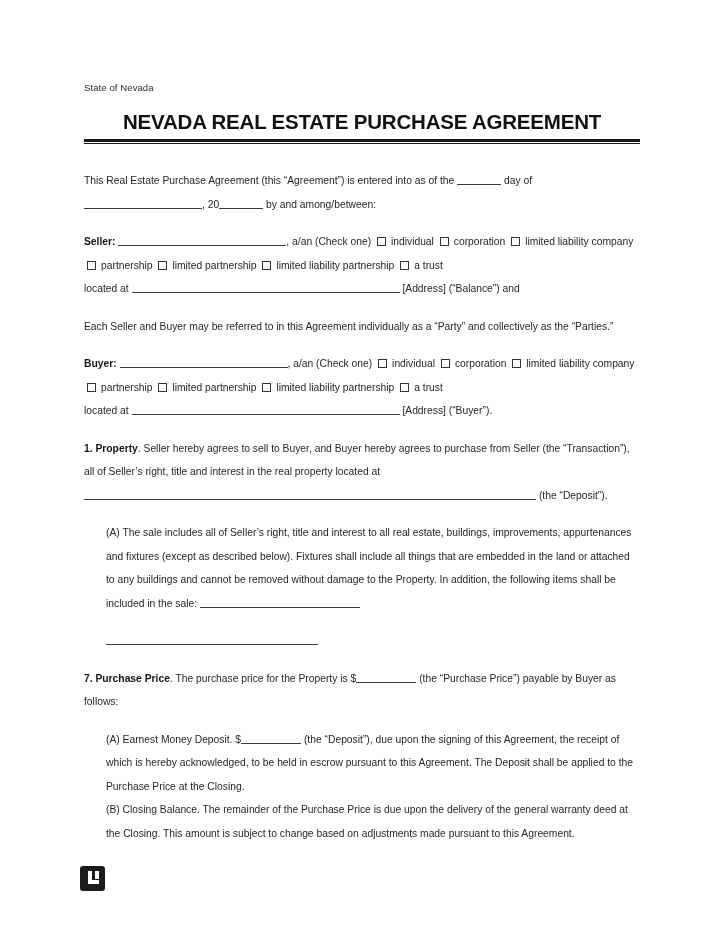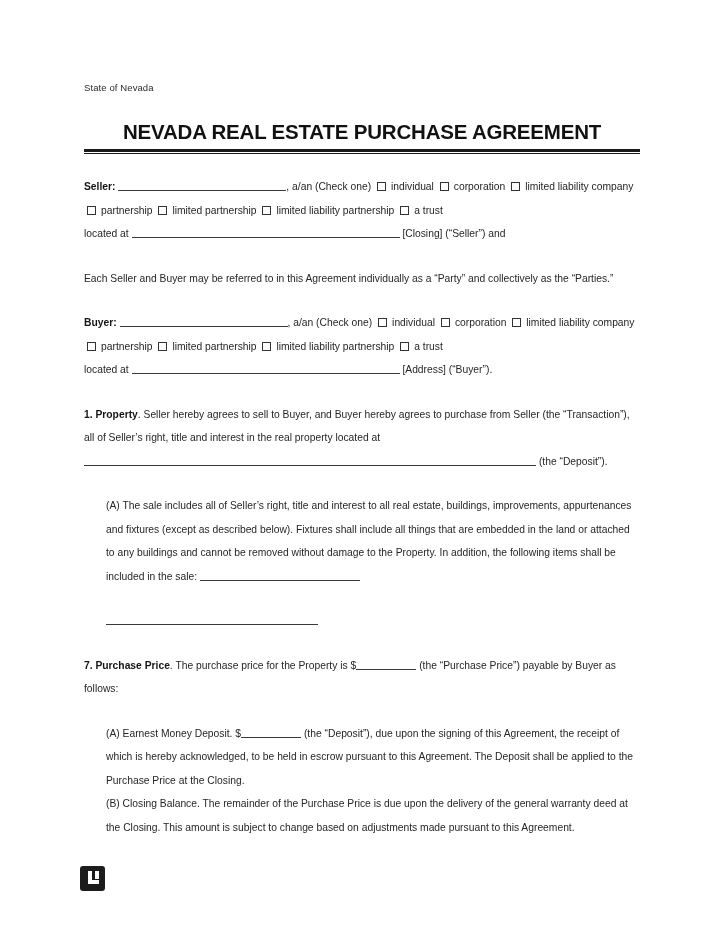--- a/index.html
+++ b/index.html
@@ -36,41 +36,41 @@
     letter-spacing: 0.1px;
     margin-top: 82px;
     margin-left: 0px;
     color: #2b2b2b;
   }
   .doc-title {
     font-size: 20.5px;
     font-weight: bold;
     text-align: center;
     letter-spacing: -0.2px;
-    margin-top: 27px;
+    margin-top: 17px;
     color: #111111;
     white-space: nowrap;
   }
   .title-rule {
     margin-top: 5px;
     border-top: 3px solid #1a1a1a;
     border-bottom: 1px solid #1a1a1a;
     height: 1px;
     width: 100%;
   }
 
   
   .para {
     font-size: 10.3px;
     line-height: 23.5px;
     text-align: left;
     color: #262626;
   }
   .gap-lg { margin-top: 25px; }
-  .gap-md { margin-top: 21px; }
+  .gap-md { margin-top: 14px; }
   .indent { margin-left: 22px; }
   b { font-weight: bold; color: #141414; }
 
   
   .bl {
     display: inline-block;
     border-bottom: 1px solid #3a3a3a;
     vertical-align: baseline;
     height: 11px;
     margin-bottom: -1px;
@@ -143,34 +143,41 @@
 <body>
 
 <div class="page">
 
   <div class="content">
 
     <div class="state-line">State of Nevada</div>
     <div class="doc-title">NEVADA REAL ESTATE PURCHASE AGREEMENT</div>
     <div class="title-rule"></div>
 
+    <div class="para gap-lg">
+      <span>This Real Estate Purchase Agreement (this “Agreement”) is entered into as of the</span>
+      <span class="bl bl-s"></span>
+      <span>day of</span><br>
+      <span class="bl bl-dt"></span><span>, 20</span><span class="bl bl-s"></span>
+      <span>by and among/between:</span>
+    </div>
 
     <div class="para gap-md">
       <b>Seller:</b>
       <span class="bl bl-name"></span><span>, a/an (Check one)</span>
       <span class="cb"></span><span>individual</span>
       <span class="cb"></span><span>corporation</span>
       <span class="cb"></span><span>limited liability company</span>
       <span class="cb"></span><span>partnership</span>
       <span class="cb"></span><span>limited partnership</span>
       <span class="cb"></span><span>limited liability partnership</span>
       <span class="cb"></span><span>a trust</span><br>
       <span>located at</span>
       <span class="bl bl-addr"></span>
-      <span>[Closing] (“Seller”) and</span>
+      <span>[Address] (“Balance”) and</span>
     </div>
 
     <div class="para gap-md">Each Seller and Buyer may be referred to in this Agreement individually as a “Party” and collectively as the “Parties.”</div>
 
     <div class="para gap-md">
       <b>Buyer:</b>
       <span class="bl bl-name"></span><span>, a/an (Check one)</span>
       <span class="cb"></span><span>individual</span>
       <span class="cb"></span><span>corporation</span>
       <span class="cb"></span><span>limited liability company</span>

